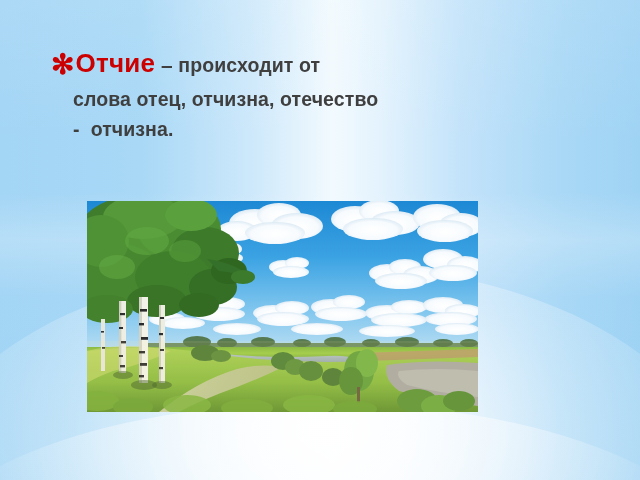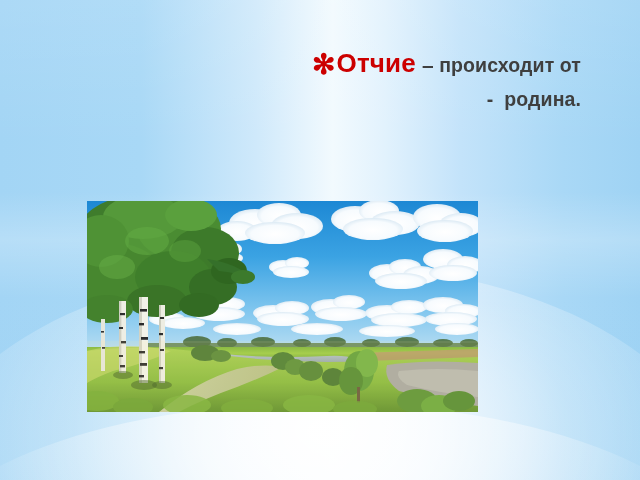--- a/index.html
+++ b/index.html
@@ -87,25 +87,24 @@
     background: linear-gradient(
       to bottom,
       rgba(255,255,255,0.0) 0%,
       rgba(255,255,255,0.22) 45%,
       rgba(255,255,255,0.0) 100%);
   }
 
   
   .text-block {
     position: absolute;
-    left: 25px;
+    left: 51px;
     top: 44px;
     width: 556px;
     z-index: 5;
-    text-align: right;
   }
   .line {
     color: #3f3f3f;
     font-weight: bold;
     font-size: 19.5px;
     line-height: 30px;
     letter-spacing: 0.1px;
     white-space: pre;
   }
   .line-1 {
@@ -164,22 +163,23 @@
   <div class="bg-horizontal"></div>
   <div class="bg-vertical"></div>
   <div class="bg-band"></div>
   <div class="bg-glow-lower"></div>
   <div class="bg-arc"></div>
 
   <div class="text-block">
 
     <div class="line line-1"><span class="bullet-star">✻</span><span class="kw">Отчие</span><span class="dash">&nbsp;–</span><span> происходит от</span></div>
 
-
-    <div class="line indent">-  родина.</div>
+    <div class="line indent">слова отец, отчизна, отечество</div>
+
+    <div class="line indent">-  отчизна.</div>
 
   </div>
 
   <div class="photo-wrap">
     <div class="photo">
       <svg viewBox="0 0 391 211" preserveAspectRatio="none">
         <defs>
           <linearGradient id="skyg" x1="0" y1="0" x2="0" y2="1">
             <stop offset="0%" stop-color="#1d88d4"></stop>
             <stop offset="35%" stop-color="#3ba3e3"></stop>

